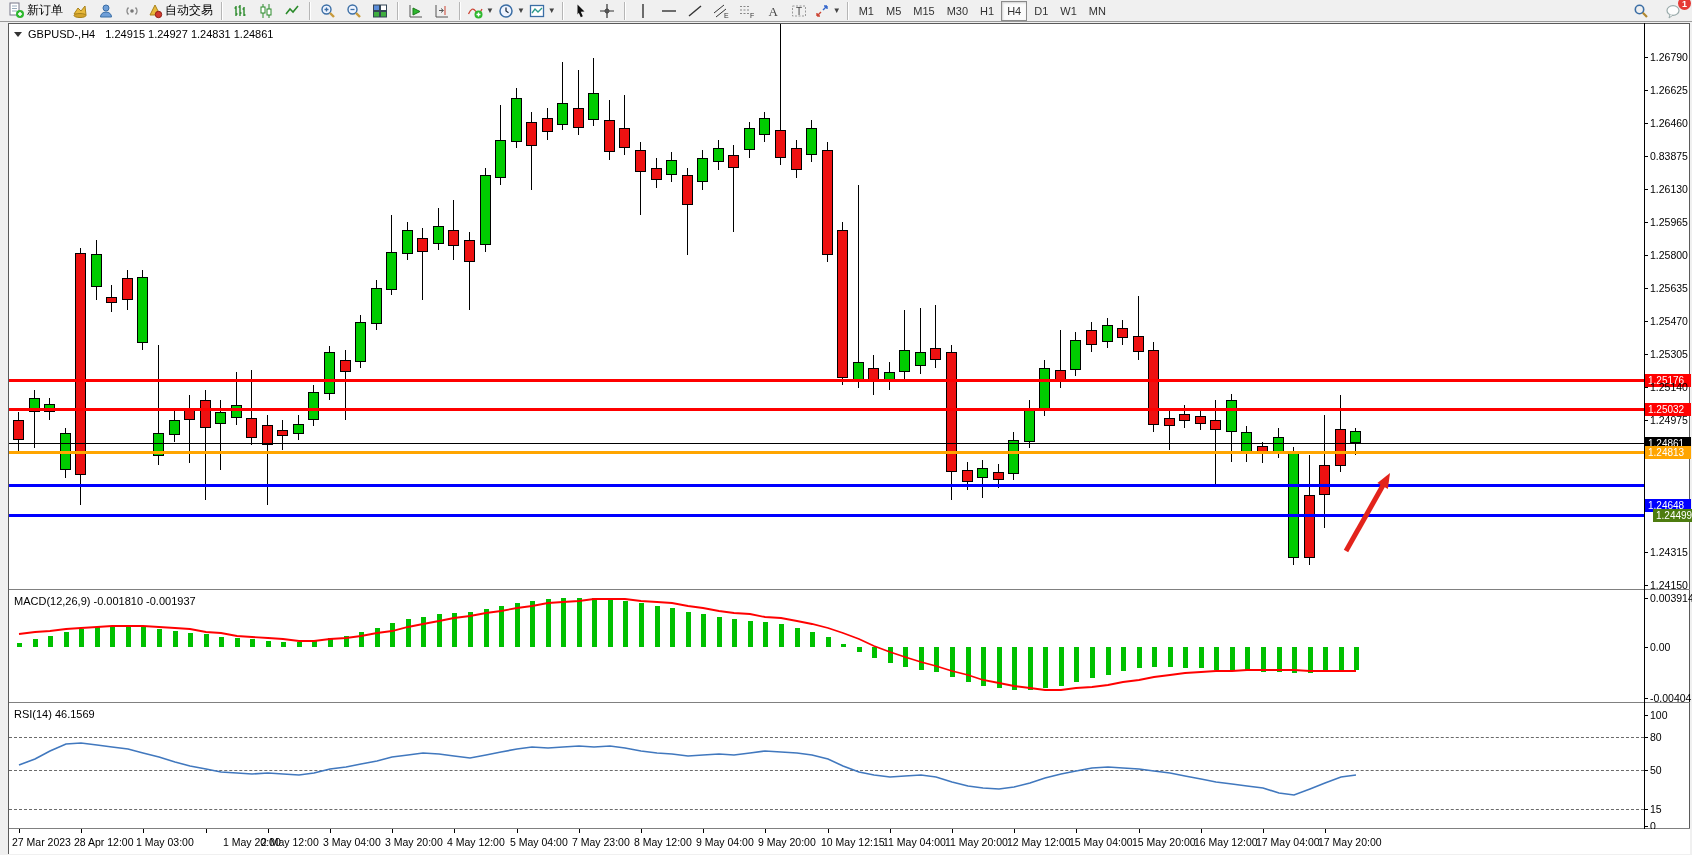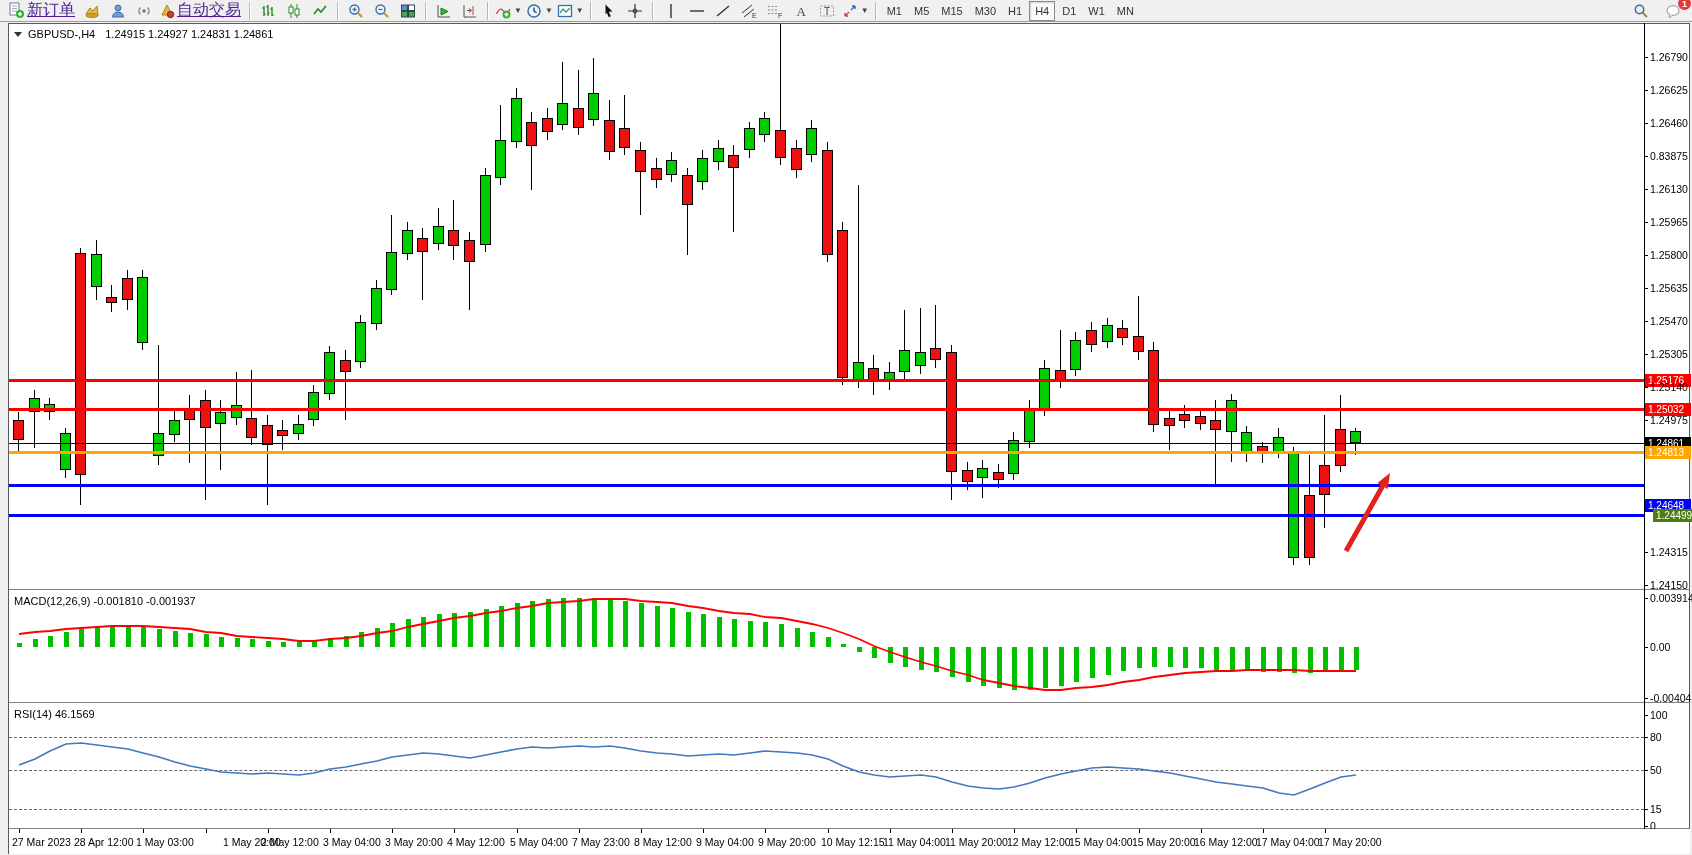--- a/index.html
+++ b/index.html
@@ -4,21 +4,21 @@
 <style>
   html,body{margin:0;padding:0;width:1692px;height:855px;overflow:hidden;
     font-family:"Liberation Sans",sans-serif;background:#f0f0f0;}
   #stage{position:absolute;inset:0;}
   
   #toolbar{position:absolute;left:0;top:0;width:1692px;height:22px;background:#f0f0f0;
     border-bottom:1px solid #9a9a9a;display:flex;align-items:center;padding-left:6px;box-sizing:border-box;}
   .tbtn{height:20px;min-width:22px;display:flex;align-items:center;justify-content:center;
     gap:2px;padding:0 2px;cursor:default;}
   .tbtn svg{display:block}
-  .tlabel{font-size:16px;color:#4c1d95;white-space:nowrap;padding-right:2px;text-decoration:underline;}
+  .tlabel{font-size:12px;color:#000000;white-space:nowrap;padding-right:2px;}
   .caret{font-size:8px;color:#444;margin-left:1px;}
   .tsep{width:1px;height:18px;background:#b6b6b6;border-right:1px solid #fff;margin:0 4px;}
   .tfbtn{height:18px;padding:0 5px;font-size:11px;color:#333;display:flex;align-items:center;margin:0 1px;}
   .tfbtn.active{background:#fbfbfb;border:1px solid #8a8a8a;box-shadow:inset 1px 1px 2px #d0d0d0;}
   #toolbar-right{position:absolute;right:6px;top:1px;display:flex;align-items:center;gap:6px;}
   #notif-badge{position:absolute;right:-5px;top:-4px;background:#e53935;color:#fff;font-size:9px;
     width:13px;height:13px;border-radius:50%;display:flex;align-items:center;justify-content:center;font-weight:bold;}
   
   #frame{position:absolute;left:8px;top:23px;width:1682px;height:831px;background:#fff;border:1px solid #5a5a5a;box-sizing:border-box;}
   #chart-title{position:absolute;left:14px;top:28px;font-size:11px;color:#000;display:flex;align-items:center;gap:6px;}

